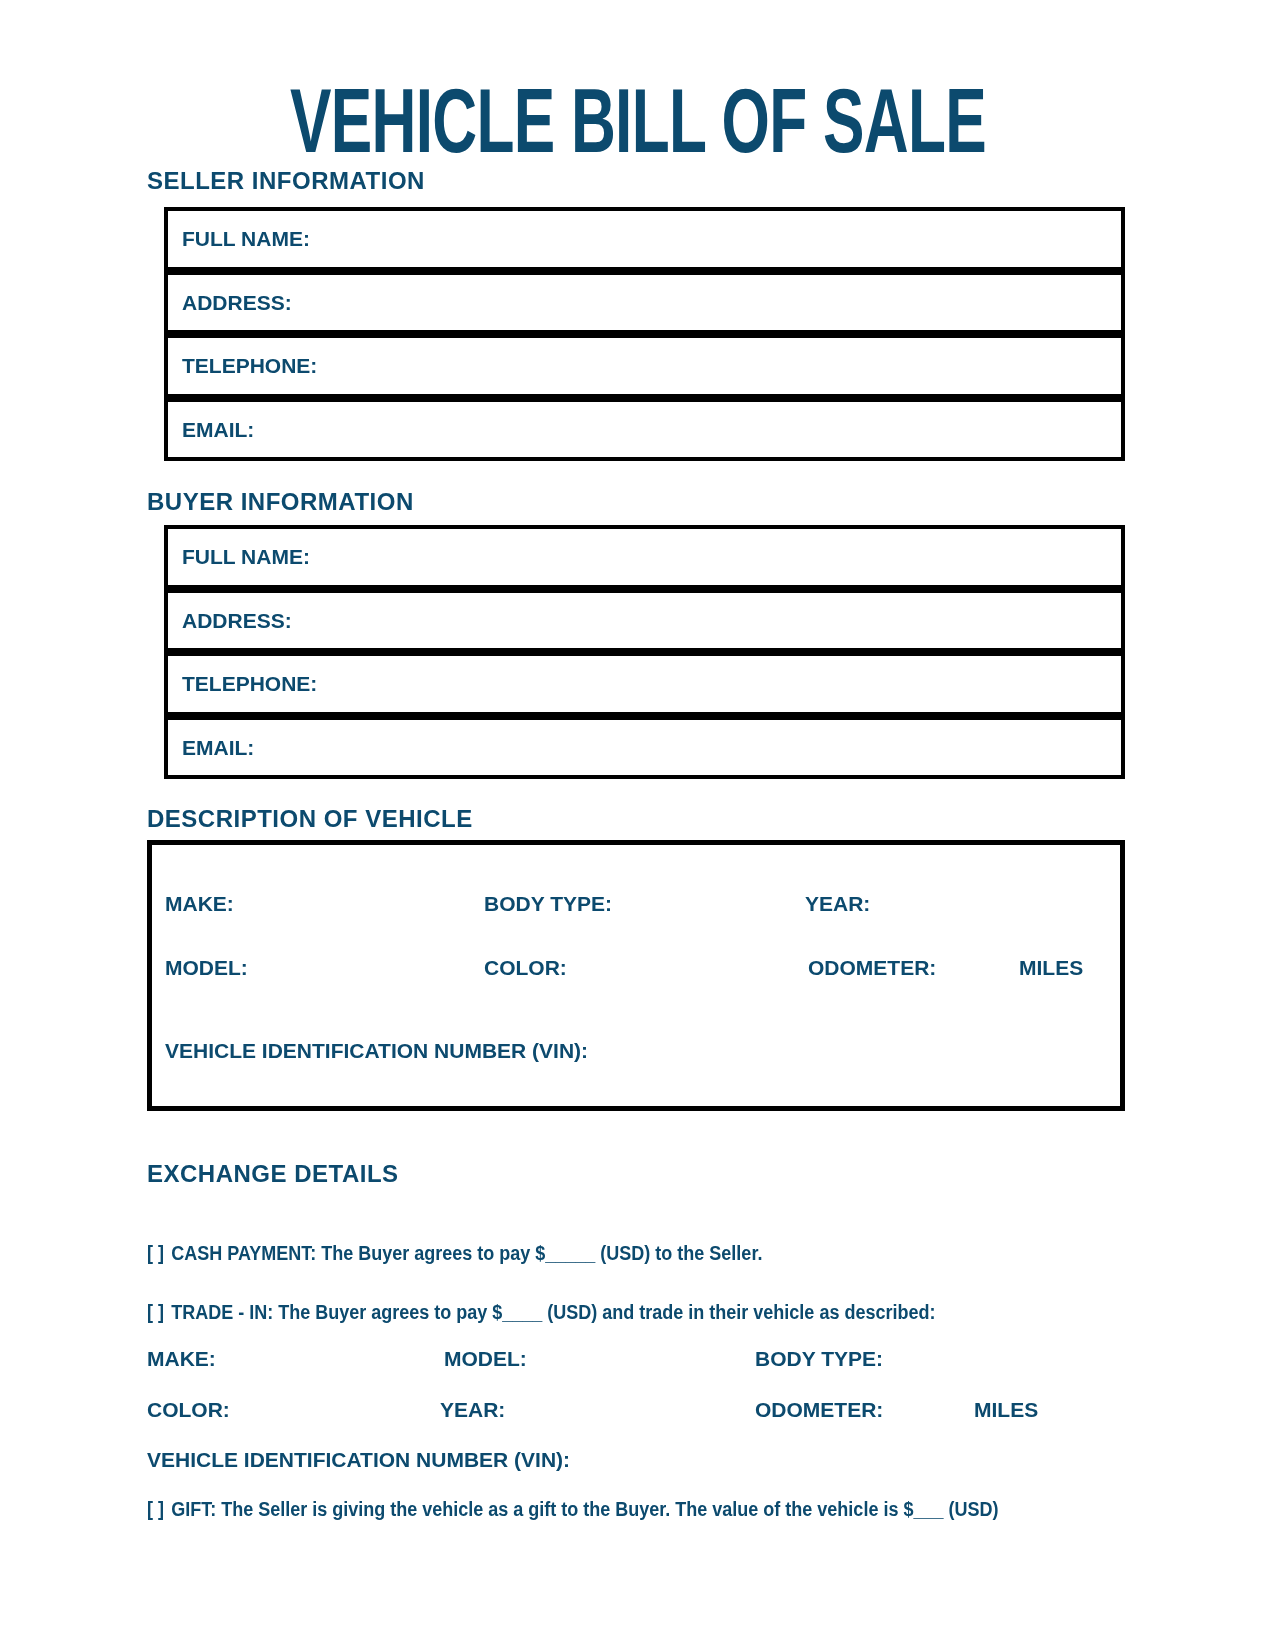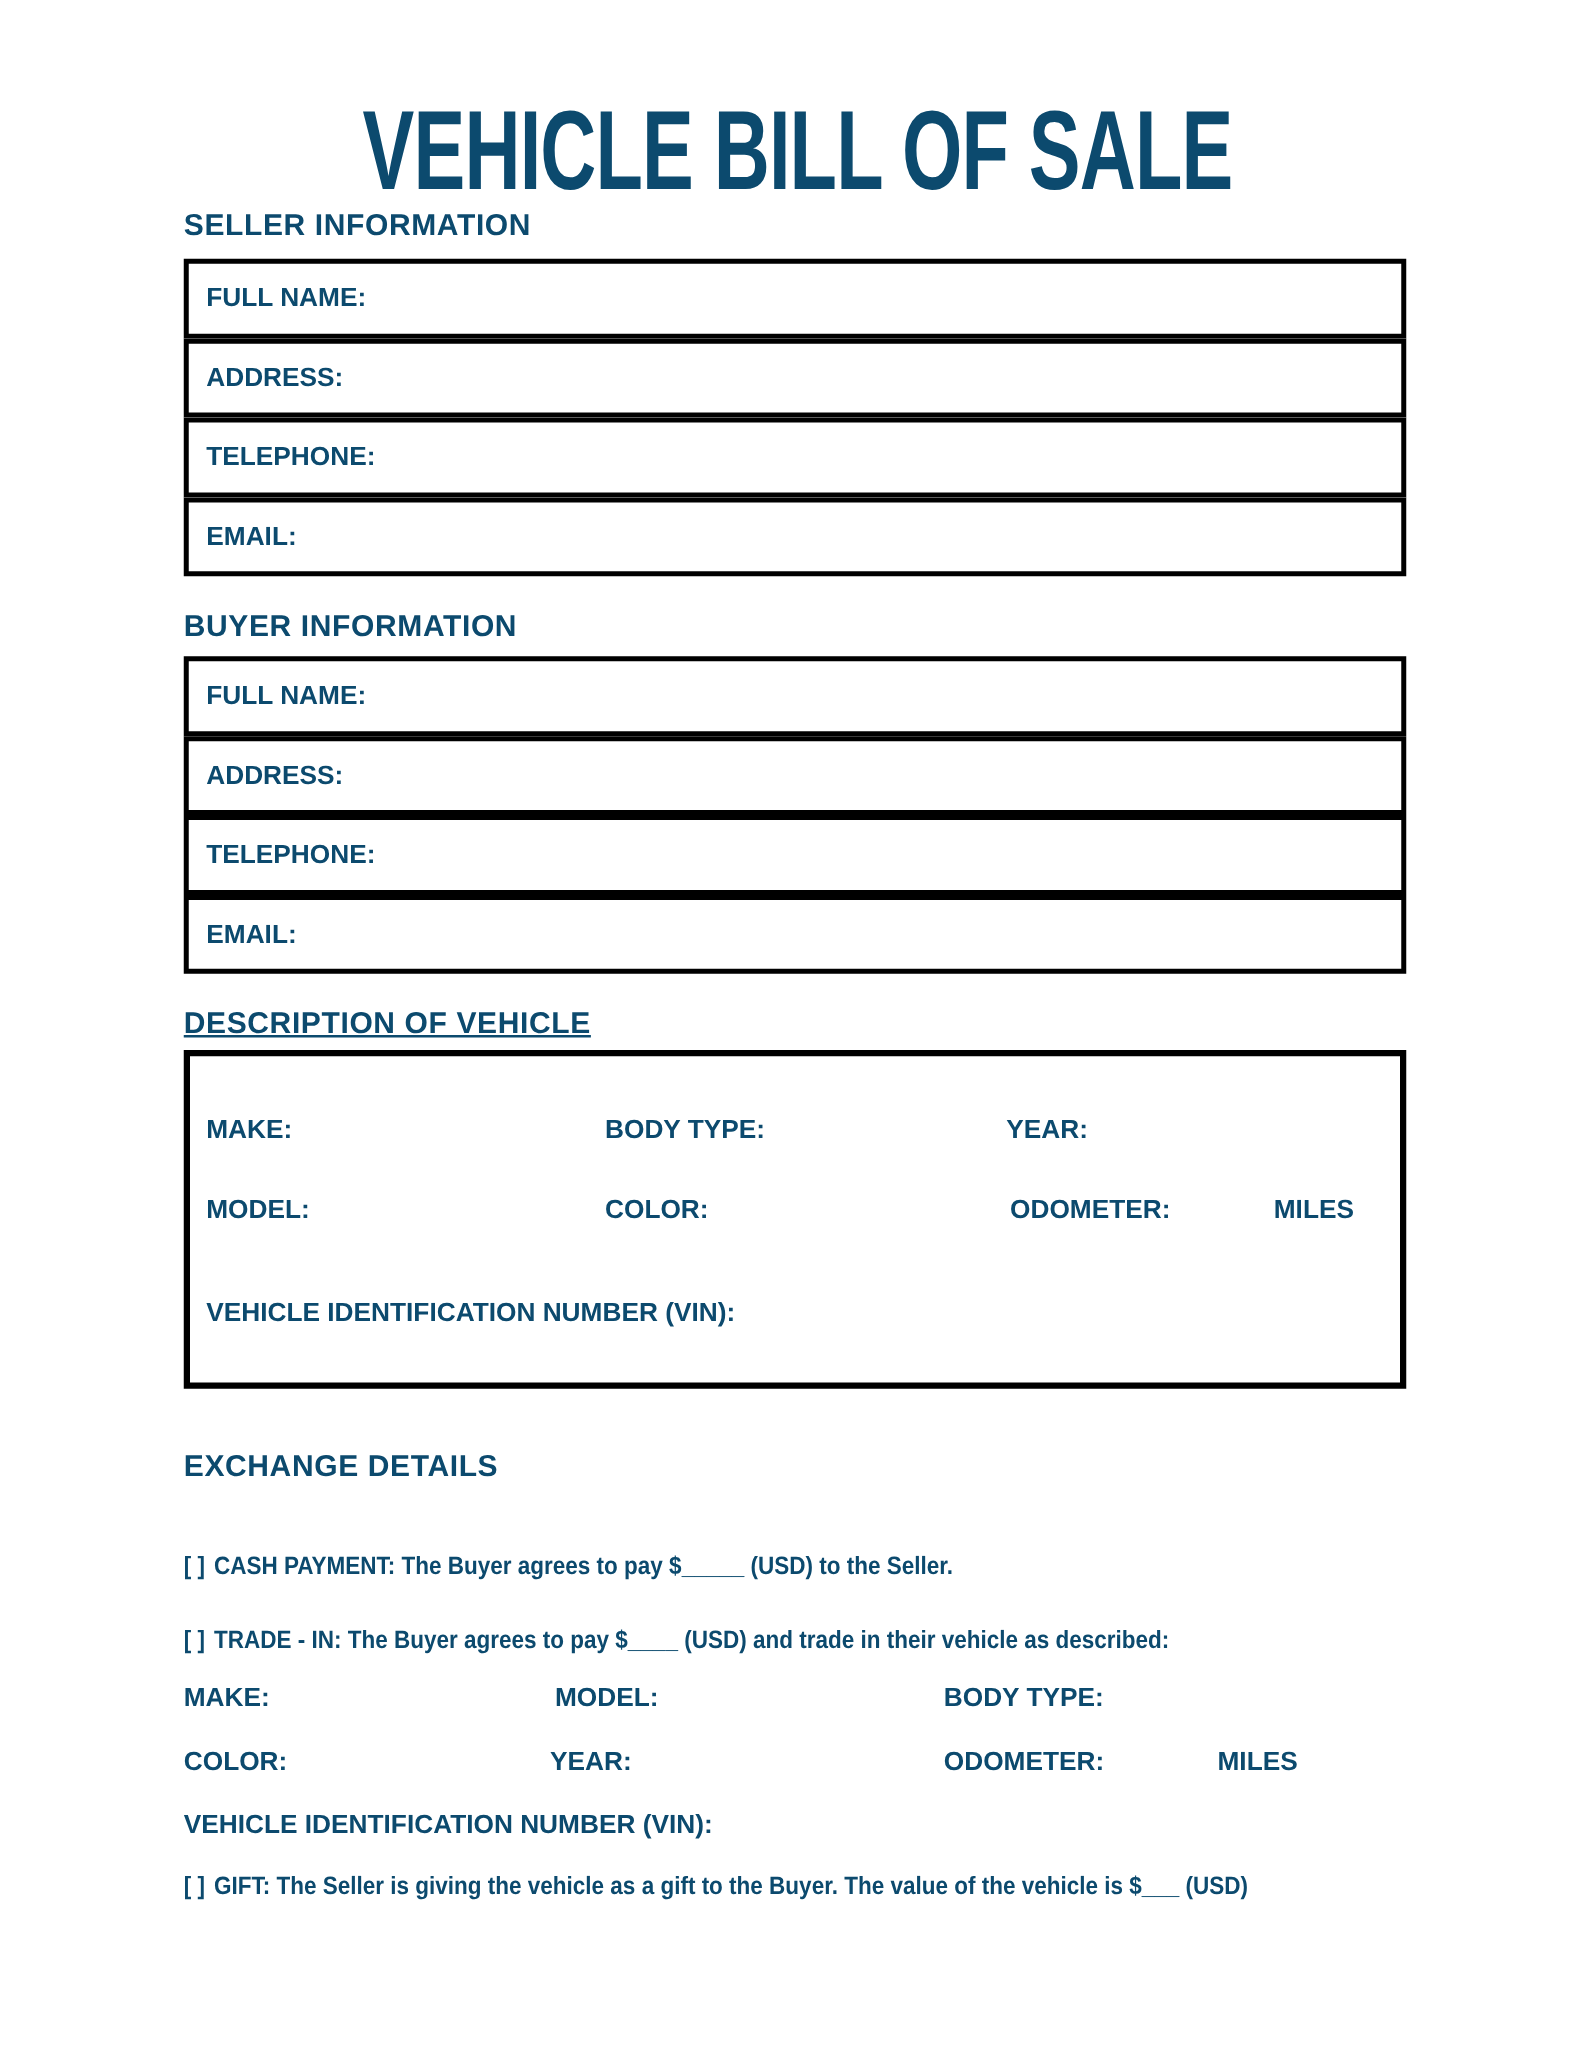--- a/index.html
+++ b/index.html
@@ -37,39 +37,40 @@
   .sec-heading {
     position: absolute;
     left: 147px;
     font-size: 24px;
     line-height: 1;
     letter-spacing: 0.5px;
     white-space: nowrap;
   }
   .h-seller   { top: 169px; }
   .h-buyer    { top: 490px; }
-  .h-vehicle  { top: 807px; text-decoration: underline; }
+  .h-vehicle  { top: 807px; }
   .h-exchange { top: 1162px; text-align: center; }
 
   
   .info-box {
     position: absolute;
     left: 147px;
     width: 978px;
   }
   .box-seller { top: 207px; }
   .box-buyer  { top: 525px; }
   .field-row {
     box-sizing: border-box;
     height: 63.5px;
     border: 4px solid #000000;
     background: #ffffff;
     display: flex;
     align-items: center;
     padding-left: 14px;
+    margin-left: 17px;
   }
   .field-label {
     font-size: 21px;
     line-height: 1;
     white-space: nowrap;
   }
 
   
   .vehicle-box {
     position: absolute;

